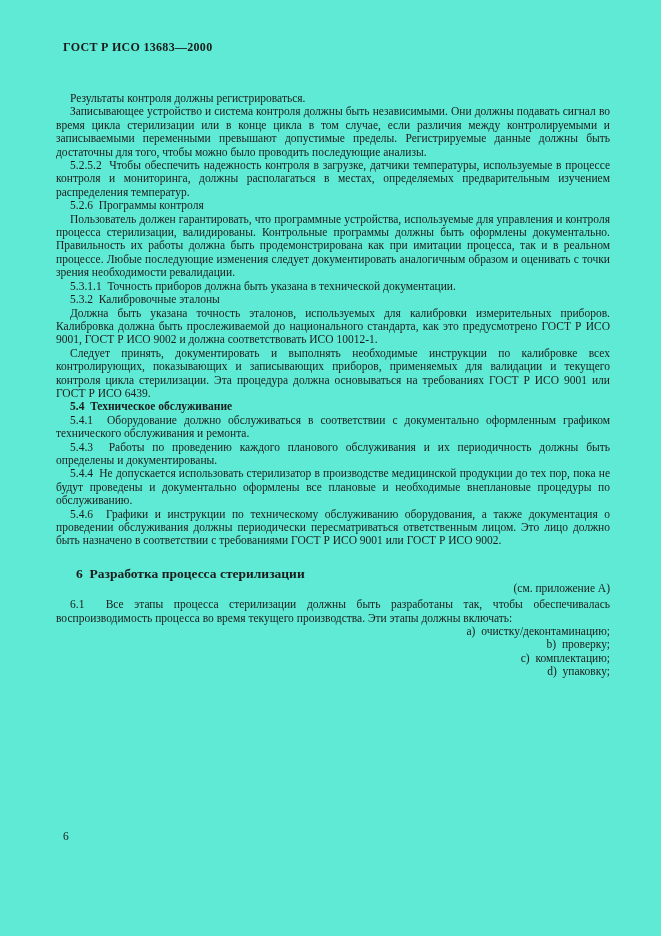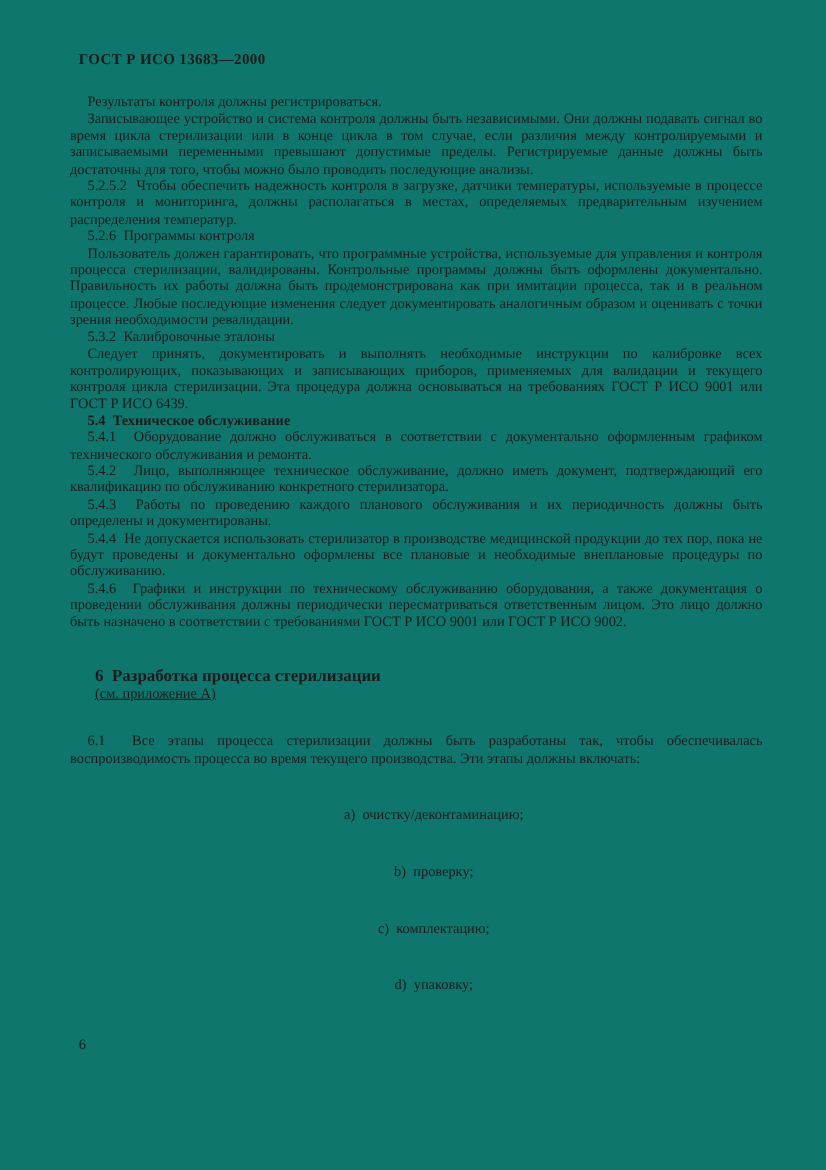--- a/index.html
+++ b/index.html
@@ -4,70 +4,68 @@
 <style>
   html, body {
     margin: 0;
     padding: 0;
     background: #ffffff;
   }
   .page {
     position: relative;
     width: 661px;
     height: 936px;
-    background: #0f766e;
+    background: #5eead4;
     font-family: "Liberation Serif", serif;
     color: #1b1b1b;
     overflow: hidden;
   }
   .doc-header {
     position: absolute;
     top: 40px;
     left: 63px;
     font-size: 12px;
     font-weight: bold;
     letter-spacing: 0.3px;
     white-space: nowrap;
   }
   .content {
     position: absolute;
-    top: 76px;
+    top: 92px;
     left: 56px;
     width: 554px;
   }
   .content p {
     margin: 0;
     font-size: 11.5px;
     line-height: 13.4px;
     text-align: justify;
     text-indent: 14px;
   }
   .content p.bold {
     font-weight: bold;
   }
   .content p.h6 {
-    margin-top: 28px;
+    margin-top: 18px;
     font-size: 13.5px;
     font-weight: bold;
     line-height: 16px;
     text-indent: 20px;
     text-align: left;
   }
   .content p.note {
     text-indent: 20px;
-    text-align: left;
-    text-decoration: underline;
+    text-align: right;
   }
   .content p.mt {
-    margin-top: 25px;
+    margin-top: 3px;
   }
   .content p.li {
     text-indent: 28px;
-    text-align: center;
-    margin-top: 32px;
+    text-align: right;
   }
   .footer-num {
     position: absolute;
     top: 830px;
     left: 63px;
     font-size: 11.5px;
   }
 </style>
 </head>
 <body>
@@ -75,25 +73,26 @@
 <div class="page">
 
   <div class="doc-header">ГОСТ Р ИСО 13683—2000</div>
 
   <div class="content">
     <p class="body">Результаты контроля должны регистрироваться.</p>
     <p class="body">Записывающее устройство и система контроля должны быть независимыми. Они должны подавать сигнал во время цикла стерилизации или в конце цикла в том случае, если различия между контролируемыми и записываемыми переменными превышают допустимые пределы. Регистрируемые данные должны быть достаточны для того, чтобы можно было проводить последующие анализы.</p>
     <p class="body">5.2.5.2&nbsp; Чтобы обеспечить надежность контроля в загрузке, датчики температуры, используемые в процессе контроля и мониторинга, должны располагаться в местах, определяемых предварительным изучением распределения температур.</p>
     <p class="body">5.2.6&nbsp; Программы контроля</p>
     <p class="body">Пользователь должен гарантировать, что программные устройства, используемые для управления и контроля процесса стерилизации, валидированы. Контрольные программы должны быть оформлены документально. Правильность их работы должна быть продемонстрирована как при имитации процесса, так и в реальном процессе. Любые последующие изменения следует документировать аналогичным образом и оценивать с точки зрения необходимости ревалидации.</p>
+    <p class="body">5.3.1.1&nbsp; Точность приборов должна быть указана в технической документации.</p>
     <p class="body">5.3.2&nbsp; Калибровочные эталоны</p>
+    <p class="body">Должна быть указана точность эталонов, используемых для калибровки измерительных приборов. Калибровка должна быть прослеживаемой до национального стандарта, как это предусмотрено ГОСТ Р ИСО 9001, ГОСТ Р ИСО 9002 и должна соответствовать ИСО 10012-1.</p>
     <p class="body">Следует принять, документировать и выполнять необходимые инструкции по калибровке всех контролирующих, показывающих и записывающих приборов, применяемых для валидации и текущего контроля цикла стерилизации. Эта процедура должна основываться на требованиях ГОСТ Р ИСО 9001 или ГОСТ Р ИСО 6439.</p>
     <p class="bold">5.4&nbsp; Техническое обслуживание</p>
     <p class="body">5.4.1&nbsp; Оборудование должно обслуживаться в соответствии с документально оформленным графиком технического обслуживания и ремонта.</p>
-    <p class="body">5.4.2&nbsp; Лицо, выполняющее техническое обслуживание, должно иметь документ, подтверждающий его квалификацию по обслуживанию конкретного стерилизатора.</p>
     <p class="body">5.4.3&nbsp; Работы по проведению каждого планового обслуживания и их периодичность должны быть определены и документированы.</p>
     <p class="body">5.4.4&nbsp; Не допускается использовать стерилизатор в производстве медицинской продукции до тех пор, пока не будут проведены и документально оформлены все плановые и необходимые внеплановые процедуры по обслуживанию.</p>
     <p class="body">5.4.6&nbsp; Графики и инструкции по техническому обслуживанию оборудования, а также документация о проведении обслуживания должны периодически пересматриваться ответственным лицом. Это лицо должно быть назначено в соответствии с требованиями ГОСТ Р ИСО 9001 или ГОСТ Р ИСО 9002.</p>
     <p class="h6">6&nbsp; Разработка процесса стерилизации</p>
     <p class="note">(см. приложение А)</p>
     <p class="body mt">6.1&nbsp; Все этапы процесса стерилизации должны быть разработаны так, чтобы обеспечивалась воспроизводимость процесса во время текущего производства. Эти этапы должны включать:</p>
     <p class="li">a)&nbsp; очистку/деконтаминацию;</p>
     <p class="li">b)&nbsp; проверку;</p>
     <p class="li">c)&nbsp; комплектацию;</p>
     <p class="li">d)&nbsp; упаковку;</p>

